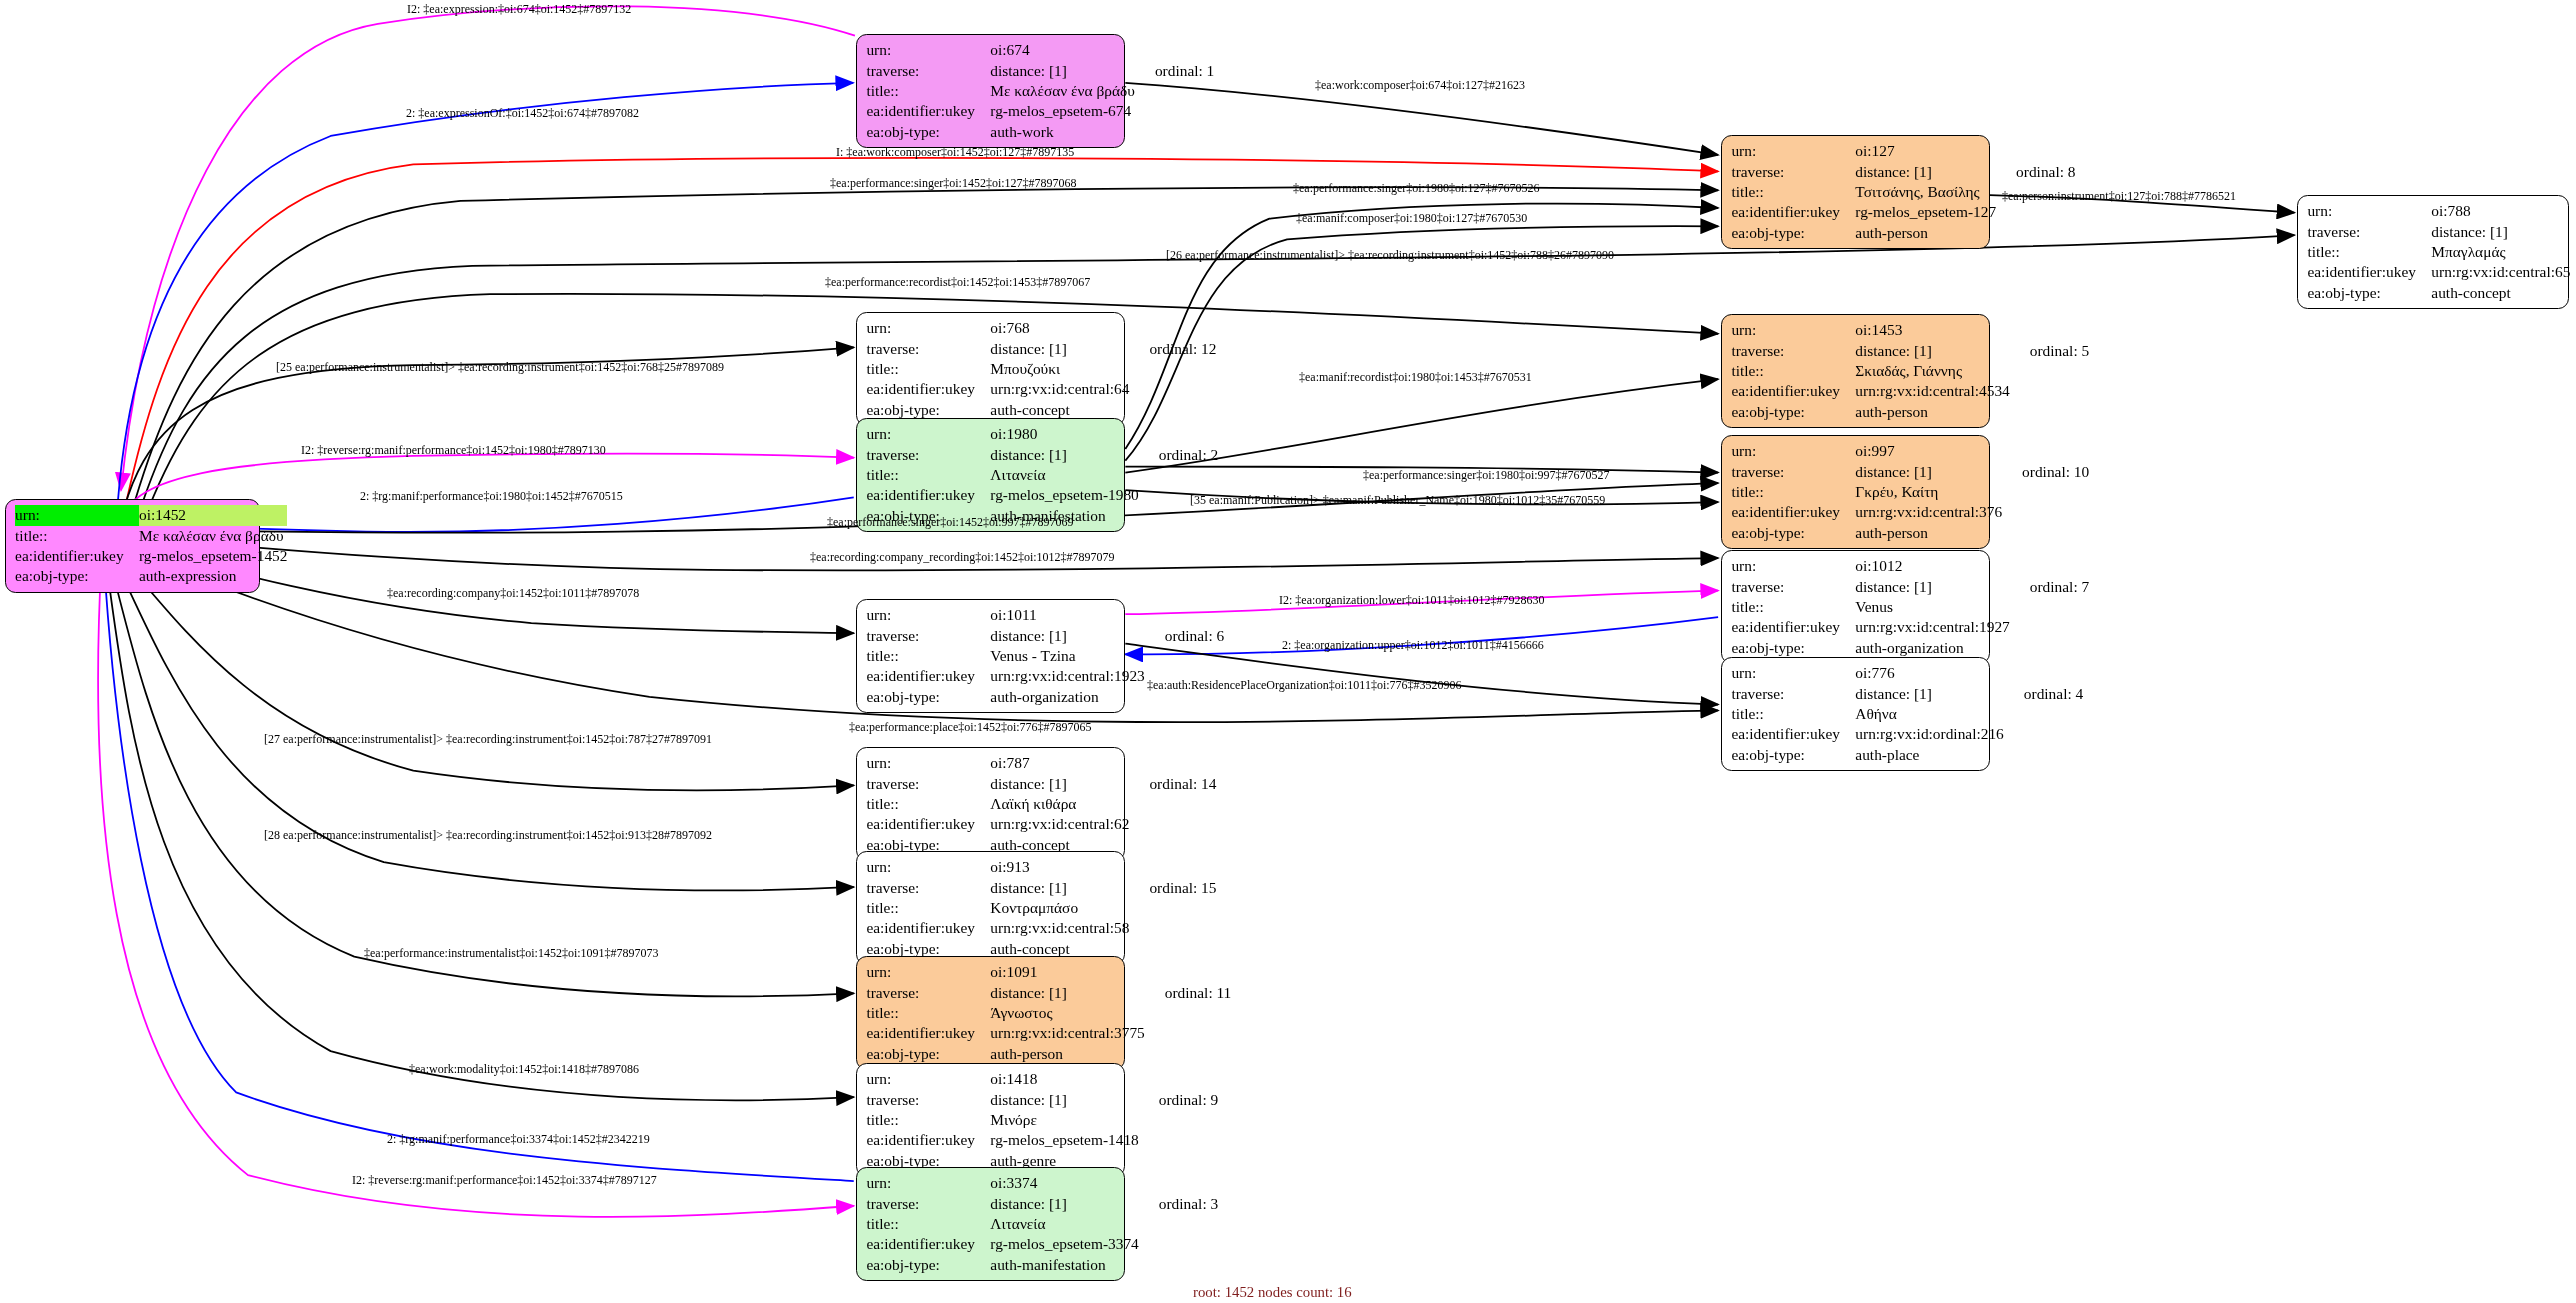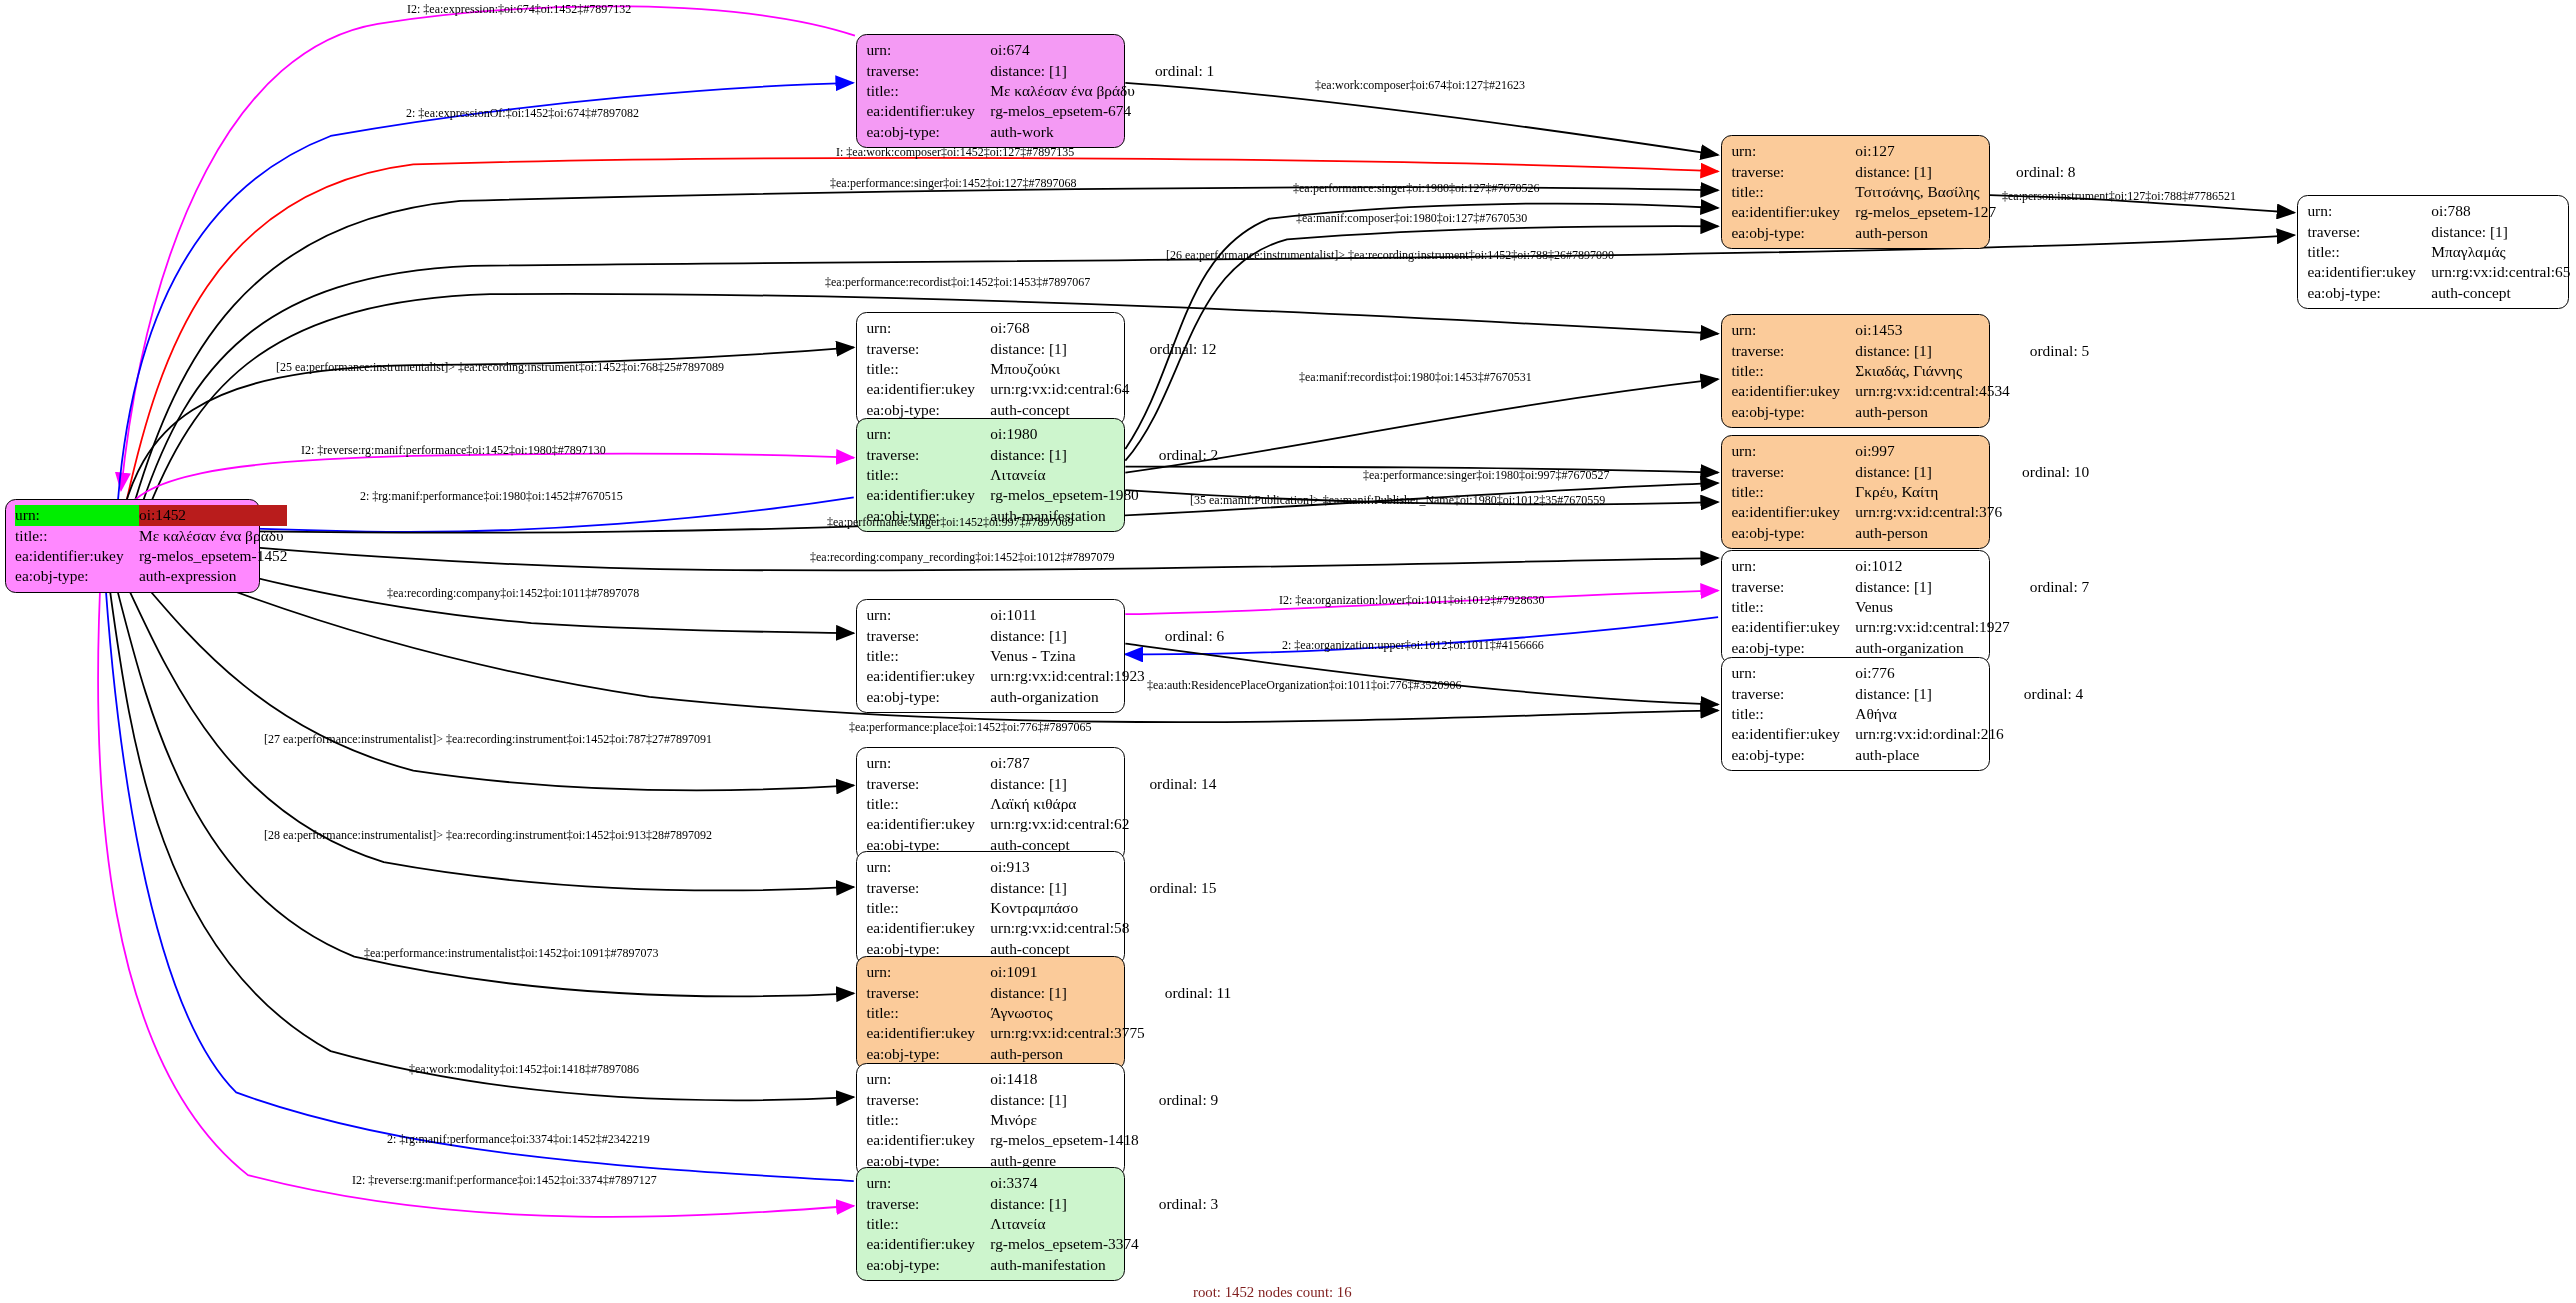--- a/index.html
+++ b/index.html
@@ -14,21 +14,21 @@
   .node td.k{padding-right:15.4px;}
   .node td.v{}
   .node td.ord{padding-left:20px;}
 
   .n-pink{background:#ff88ff;}
   .n-violet{background:#f49af4;}
   .n-orange{background:#fbcb9a;}
   .n-green{background:#cdf5cd;}
   .n-white{background:#ffffff;}
   .node td.hl-k{background:#00ee00;}
-  .node td.hl-v{background:#b91c1c;}
+  .node td.hl-v{background:#bef264;}
 
   .elabel{position:absolute;font-size:12px;color:#000;white-space:nowrap;
           font-family:"Liberation Serif", serif;}
   .footer{position:absolute;font-size:14.8px;color:#7f1d1d;white-space:nowrap;font-family:Liberation Serif, serif;}
 </style>
 </head>
 <body>
 
 <div id="canvas">
 

